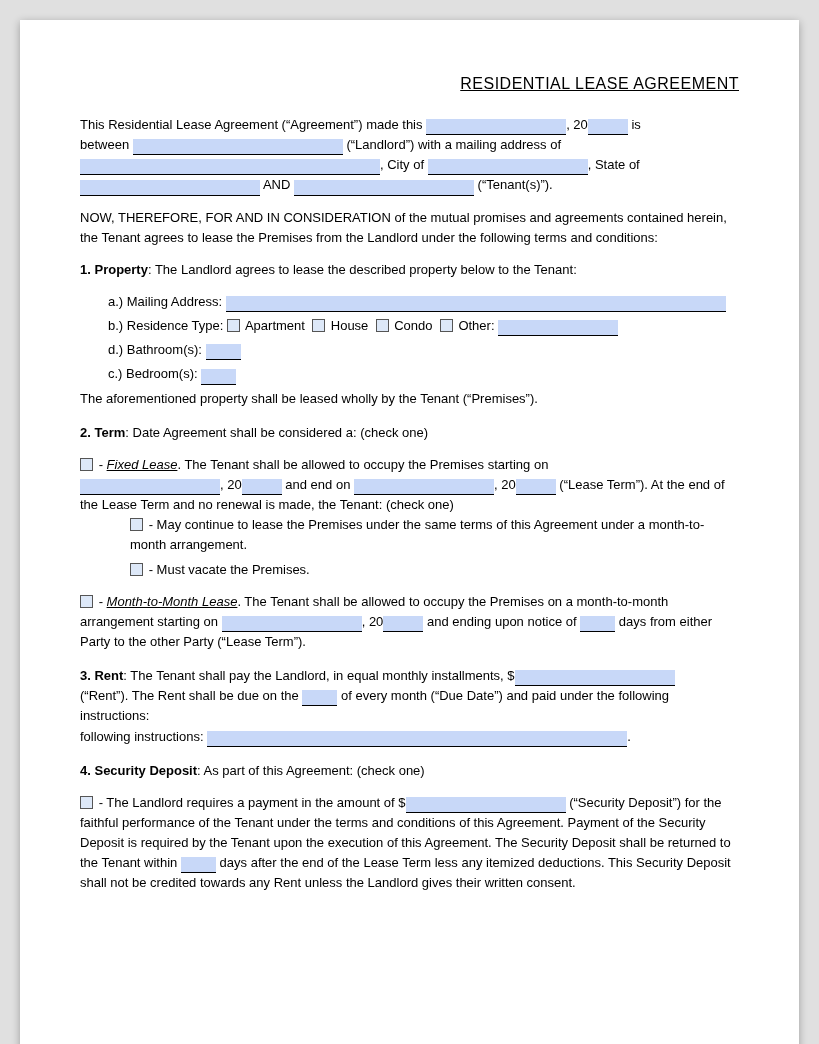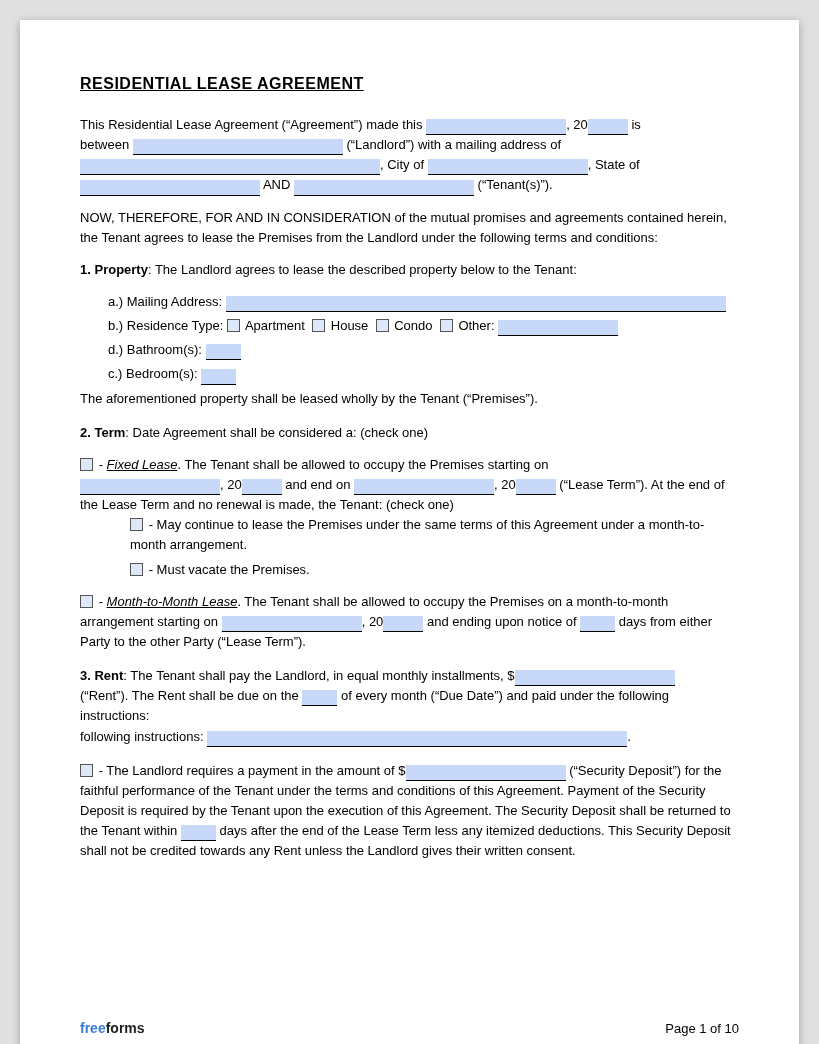--- a/index.html
+++ b/index.html
@@ -13,23 +13,23 @@
     }
     .page {
       background: #fff;
       width: 819px;
       min-height: 1044px;
       padding: 55px 60px 50px 60px;
       position: relative;
       box-shadow: 0 2px 8px rgba(0,0,0,0.3);
     }
     h1.title {
-      text-align: left;
+      text-align: right;
       font-size: 16px;
-      font-weight: bold;
+      font-weight: normal;
       text-decoration: underline;
       margin-bottom: 22px;
       letter-spacing: 0.5px;
     }
     .body-text {
       font-size: 13px;
       line-height: 1.55;
       color: #000;
     }
     .inline-field {
@@ -191,31 +191,29 @@
       <span class="section-title">Rent</span><span>: The Tenant shall pay the Landlord, in equal monthly installments, $</span><span class="inline-field rent-amount"></span><br>
       <span>(“Rent”). The Rent shall be due on the</span>
       <span class="inline-field xshort"></span>
       <span>of every month (“Due Date”) and paid under the following instructions:</span><br>
       <span>following instructions:</span>
       <span class="inline-field instructions"></span><span>.</span>
     </div>
   </div>
 
   <div class="section body-text">
+    <div class="para">
+      <span class="section-title">4.</span>
+      <span class="section-title">Security Deposit</span><span>: As part of this Agreement: (check one)</span>
+    </div>
 
     <div class="para">
       <span class="checkbox"></span>
       <span>- The Landlord requires a payment in the amount of $</span><span class="inline-field deposit-amount"></span>
       <span>(“Security Deposit”) for the faithful performance of the Tenant under the terms and conditions of this Agreement. Payment of the Security Deposit is required by the Tenant upon the execution of this Agreement. The Security Deposit shall be returned to the Tenant within</span>
       <span class="inline-field xshort"></span>
       <span>days after the end of the Lease Term less any itemized deductions. This Security Deposit shall not be credited towards any Rent unless the Landlord gives their written consent.</span>
     </div>
 
   </div>
 
-  <div class="footer">
-    <div class="footer-brand">
-      <span class="free">free</span><span class="forms">forms</span>
-    </div>
-    <div class="footer-page">Page 1 of 10</div>
-  </div>
 
 </div>
 
 </body></html>

